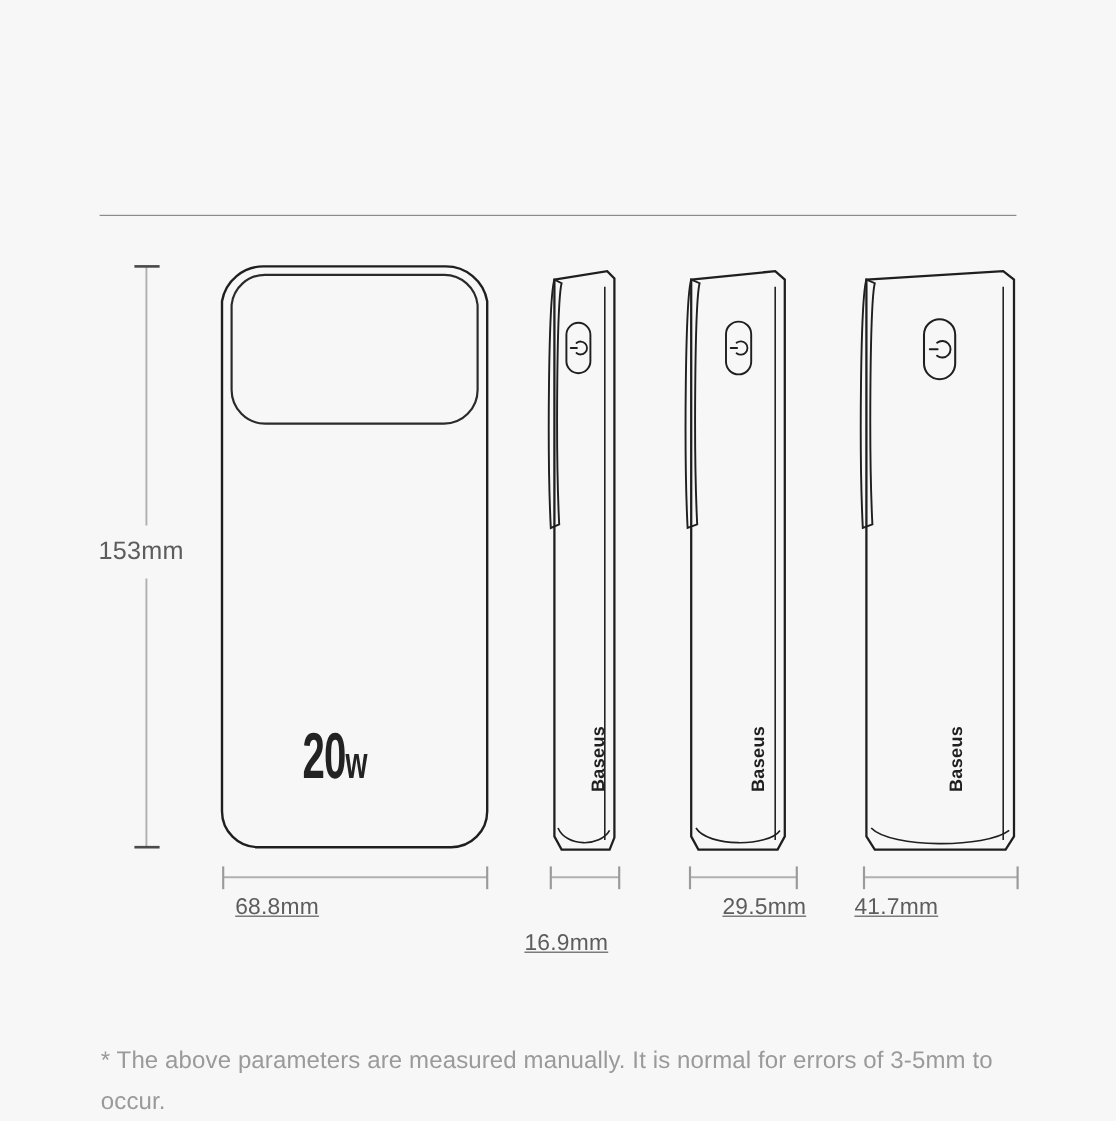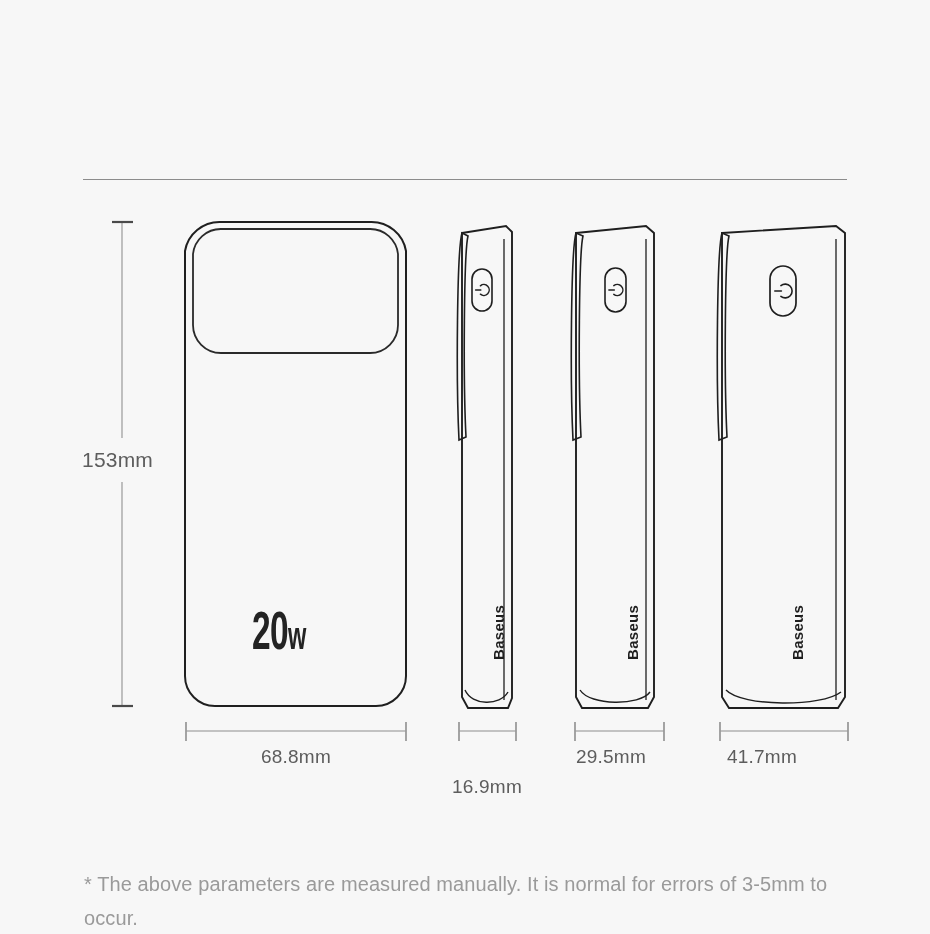--- a/index.html
+++ b/index.html
@@ -56,21 +56,21 @@
 
   
   .dim-label {
     position: absolute;
     font-size: 19px;
     color: #5d5d5d;
     white-space: nowrap;
     letter-spacing: 0.2px;
   }
   .dim-label.center {
-    text-align: center;
+    text-decoration: underline;
   }
 
   .height-label {
     position: absolute;
     left: 82px;
     top: 448px;
     font-size: 21px;
     color: #5d5d5d;
     white-space: nowrap;
     letter-spacing: 0.2px;
@@ -263,18 +263,18 @@
   <div class="wattage">
     <span>20</span><span class="unit">W</span>
   </div>
 
   <div class="brand" style="left:490px; top:660px;">Baseus</div>
   <div class="brand" style="left:624px; top:660px;">Baseus</div>
   <div class="brand" style="left:789px; top:660px;">Baseus</div>
 
   <div class="dim-label center" style="left:196px; top:746px; width:200px;">68.8mm</div>
   <div class="dim-label center" style="left:437px; top:776px; width:100px;">16.9mm</div>
-  <div class="dim-label center" style="left:561px; top:746px; width:100px;">29.5mm</div>
+  <div class="dim-label center" style="left:602px; top:746px; width:100px;">29.5mm</div>
   <div class="dim-label center" style="left:712px; top:746px; width:100px;">41.7mm</div>
 
   <div class="footnote">* The above parameters are measured manually. It is normal for errors of 3-5mm to occur.</div>
 
 </div>
 
 </body></html>

